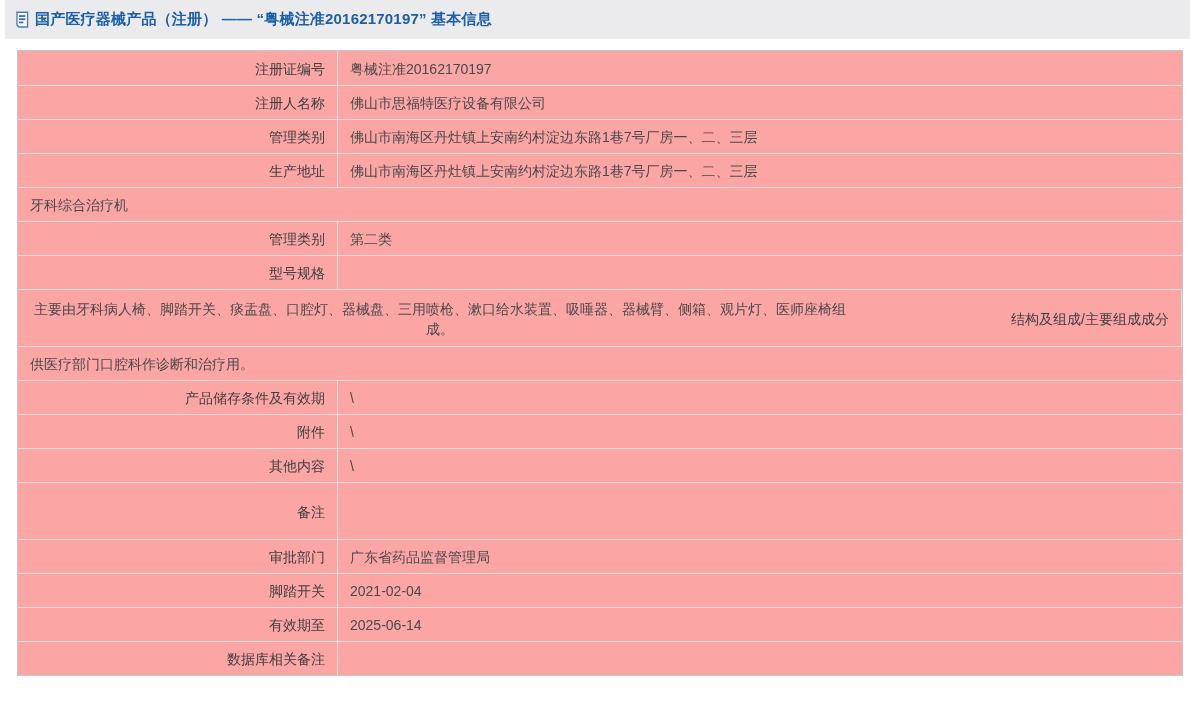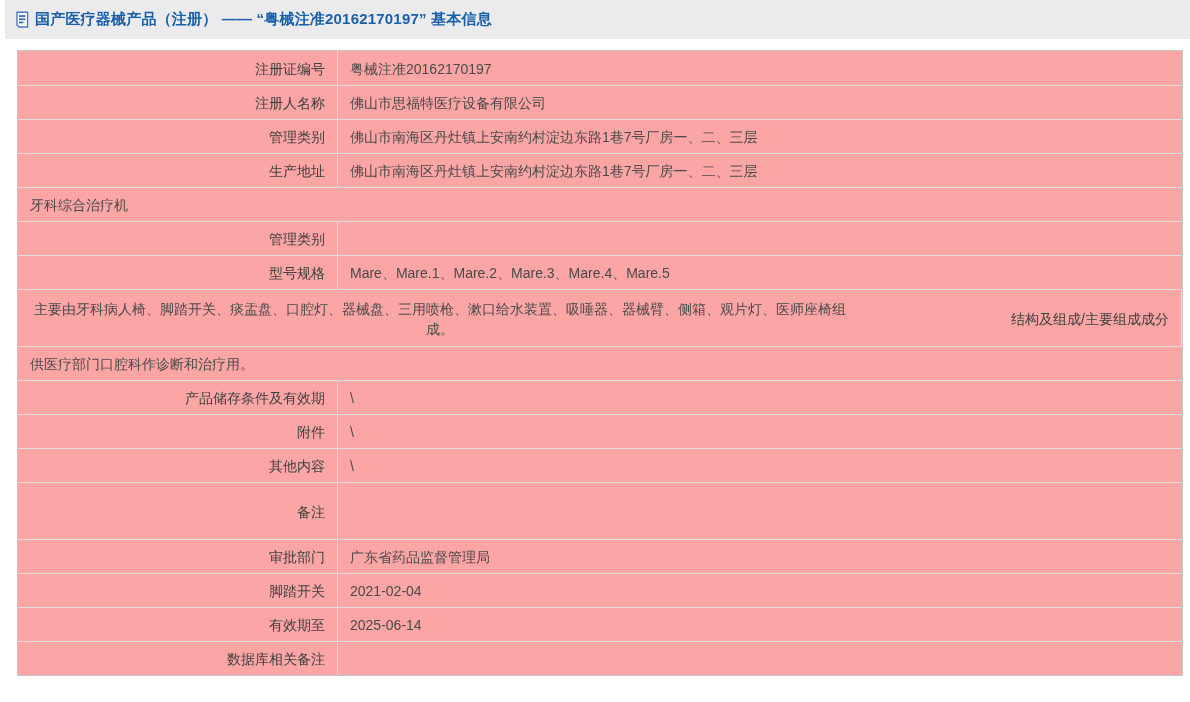--- a/index.html
+++ b/index.html
@@ -102,25 +102,25 @@
     <div class="cell label">生产地址</div>
     <div class="cell value">佛山市南海区丹灶镇上安南约村淀边东路1巷7号厂房一、二、三层</div>
   </div>
 
   <div class="row">
     <div class="cell value">牙科综合治疗机</div>
   </div>
 
   <div class="row alt">
     <div class="cell label">管理类别</div>
+    <div class="cell value">第二类</div>
   </div>
 
   <div class="row">
     <div class="cell label">型号规格</div>
-    <div class="cell value">Mare、Mare.1、Mare.2、Mare.3、Mare.4、Mare.5</div>
   </div>
 
   <div class="row alt">
     <div class="cell value">主要由牙科病人椅、脚踏开关、痰盂盘、口腔灯、器械盘、三用喷枪、漱口给水装置、吸唾器、器械臂、侧箱、观片灯、医师座椅组成。</div>
     <div class="cell label">结构及组成/主要组成成分</div>
   </div>
 
   <div class="row">
     <div class="cell value">供医疗部门口腔科作诊断和治疗用。</div>
   </div>

